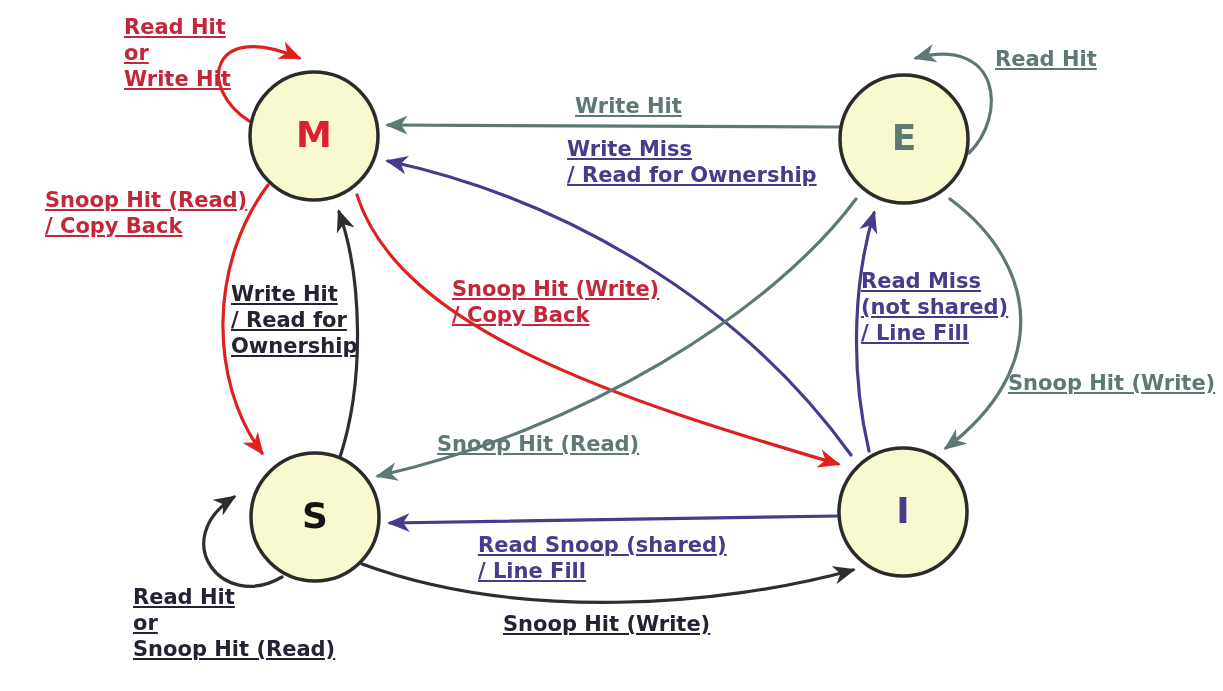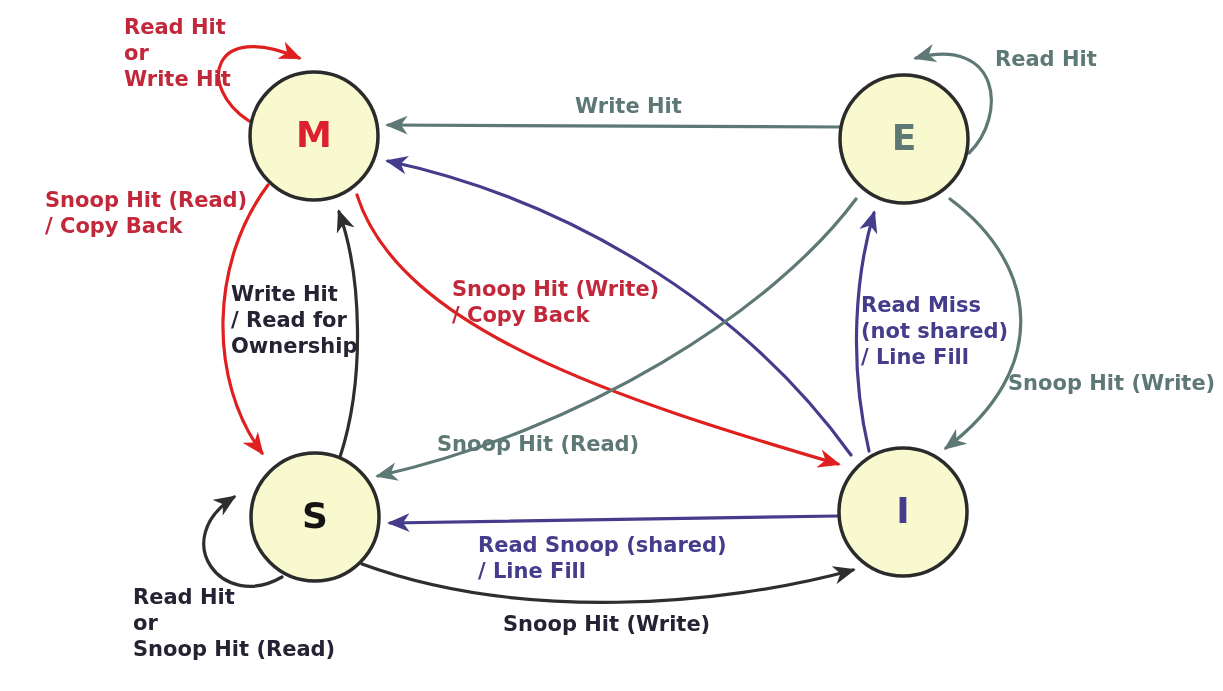--- a/index.html
+++ b/index.html
@@ -20,20 +20,21 @@
     top: 0;
     left: 0;
   }
   .edge-label {
     position: absolute;
     font-weight: bold;
     font-size: 21px;
     line-height: 26px;
     white-space: pre-line;
     letter-spacing: 0;
+    text-decoration: underline;
   }
   .node-letter {
     position: absolute;
     transform: translate(-50%, -54%);
     font-weight: bold;
     font-size: 36px;
     line-height: 36px;
   }
   .c-red    { color: #C2283A; }
   .c-gray   { color: #5E7876; }
@@ -105,28 +106,30 @@
   <div class="node-letter n-red" style="left:314px; top:136px;">M</div>
   <div class="node-letter n-gray" style="left:904px; top:139px;">E</div>
   <div class="node-letter n-ink" style="left:315px; top:517px;">S</div>
   <div class="node-letter n-purple" style="left:903px; top:512px;">I</div>
 
   <div class="edge-label c-red" style="left:124px; top:14px;">Read Hit
 or
 Write Hit</div>
   <div class="edge-label c-gray" style="left:995px; top:46px;">Read Hit</div>
   <div class="edge-label c-gray" style="left:575px; top:93px;">Write Hit</div>
+  <div class="edge-label c-purple" style="left:567px; top:136px;">Write Miss
+/ Read for Ownership</div>
   <div class="edge-label c-red" style="left:45px; top:187px;">Snoop Hit (Read)
 / Copy Back</div>
   <div class="edge-label c-ink" style="left:231px; top:281px;">Write Hit
 / Read for
 Ownership</div>
   <div class="edge-label c-red" style="left:452px; top:276px;">Snoop Hit (Write)
 / Copy Back</div>
-  <div class="edge-label c-purple" style="left:861px; top:268px;margin-top:24px;">Read Miss
+  <div class="edge-label c-purple" style="left:861px; top:268px;">Read Miss
 (not shared)
 / Line Fill</div>
   <div class="edge-label c-gray" style="left:1008px; top:370px;">Snoop Hit (Write)</div>
   <div class="edge-label c-gray" style="left:437px; top:431px;">Snoop Hit (Read)</div>
   <div class="edge-label c-ink" style="left:133px; top:584px;">Read Hit
 or
 Snoop Hit (Read)</div>
   <div class="edge-label c-purple" style="left:478px; top:532px;">Read Snoop (shared)
 / Line Fill</div>
   <div class="edge-label c-ink" style="left:503px; top:611px;">Snoop Hit (Write)</div>

